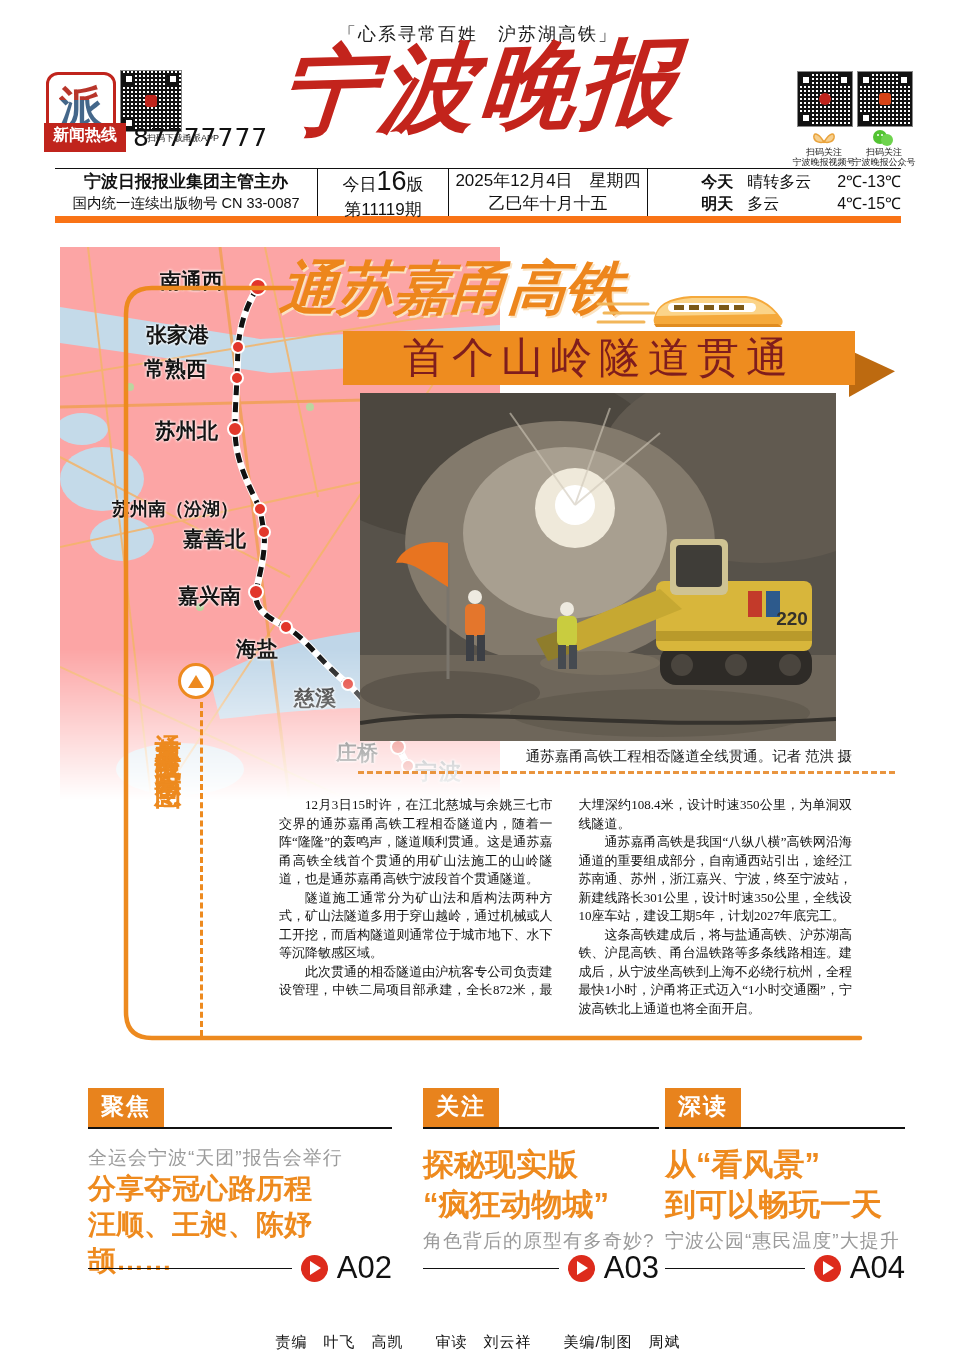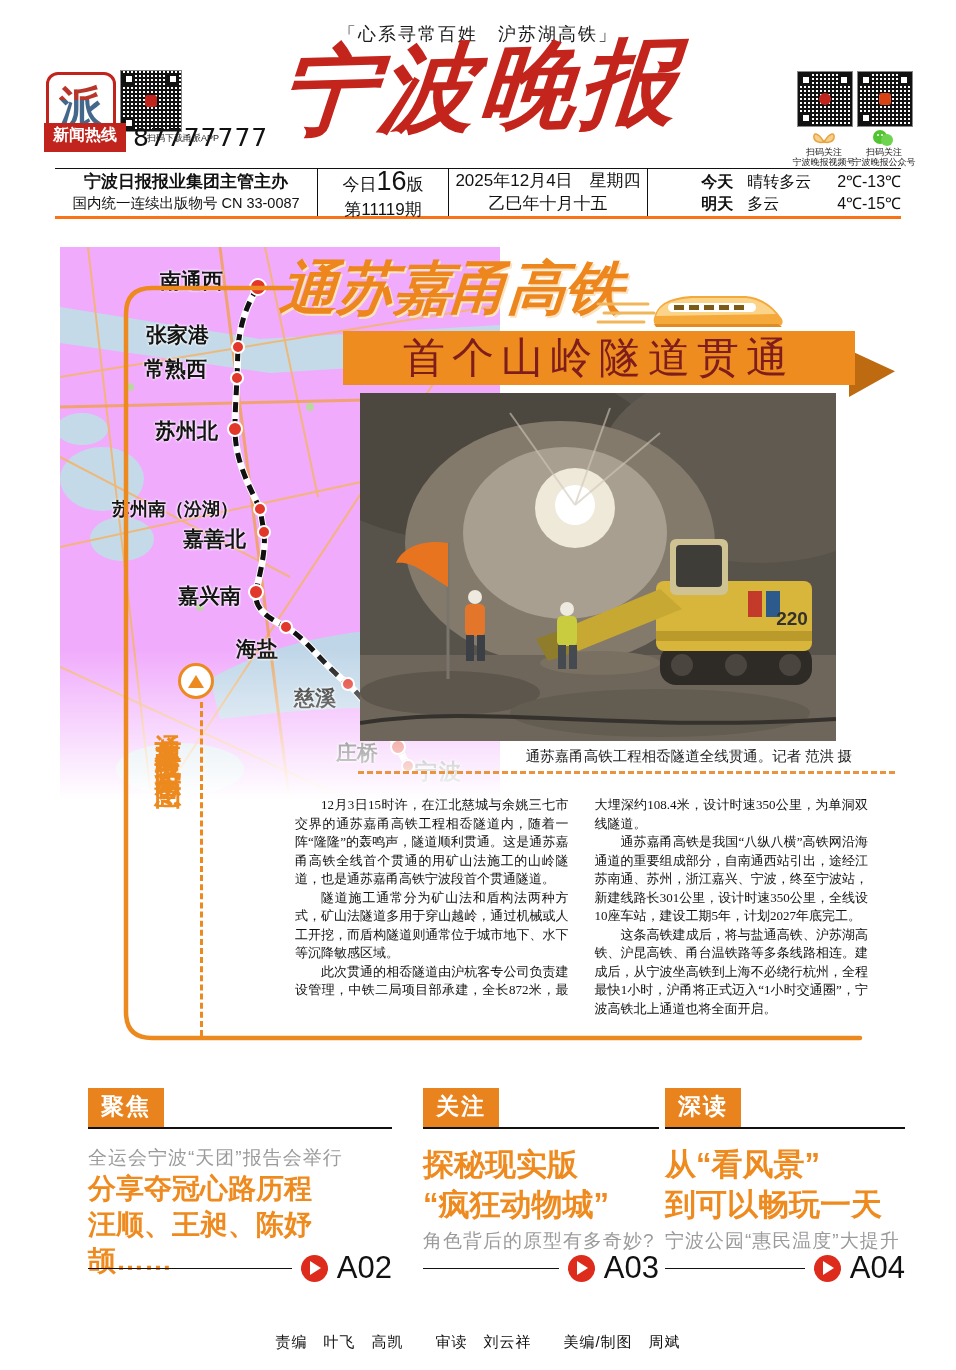--- a/index.html
+++ b/index.html
@@ -31,33 +31,33 @@
   .hotline{top:123px;left:44px;display:flex;gap:7px;}
   .hotline-label{background:#c0241c;color:#fff;font-weight:bold;font-size:16px;padding:2px 9px 3px;}
   .hotline-num{font-family:"DejaVu Sans",sans-serif;font-size:25px;color:#111;letter-spacing:1px;}
   .qr-video{top:71px;left:797px;width:54px;height:54px;}
   .qr-wechat{top:71px;left:857px;width:54px;height:54px;}
   .cap-video{top:147px;left:791px;width:66px;}
   .cap-wechat{top:147px;left:851px;width:66px;}
   .mini-icon{top:127px;}
 
   
-  .infobar{top:168px;left:55px;width:846px;height:47px;border-top:1px solid #111;border-bottom:3px solid #f97316;
+  .infobar{top:168px;left:55px;width:846px;height:47px;border-top:1px solid #111;border-bottom:7px solid #f97316;
            display:flex;align-items:stretch;}
   .cell{display:flex;flex-direction:column;justify-content:center;align-items:center;line-height:1.35;}
   .cell+.cell{border-left:1px solid #111;}
   .c1{width:262px;} .c2{width:130px;} .c3{width:198px;} .c4{flex:1;align-items:flex-end;}
   .c1 .l1{font-weight:bold;font-size:17px;} .c1 .l2{font-size:14.5px;}
   .c2{font-size:17px;} .c2 .big{font-size:27px;font-weight:500;}
   .c3{font-size:17px;}
   .wrow{display:flex;gap:14px;font-size:16px;}
   .wrow .wl{font-weight:bold;} .wrow .wt{width:76px;}
 
   
-  .map{top:247px;left:60px;width:440px;height:558px;background:#f0abfc;
+  .map{top:247px;left:60px;width:440px;height:558px;background:#fca5a5;
        -webkit-mask-image:linear-gradient(to bottom,#000 72%,transparent 99%);
        mask-image:linear-gradient(to bottom,#000 72%,transparent 99%);}
   .map svg{position:absolute;top:0;left:0;}
   .st{position:absolute;font-weight:bold;font-size:21px;color:#141414;white-space:nowrap;
       text-shadow:0 0 3px #fff,0 0 3px #fff;}
   .st.small{font-size:18px;} .st.city{color:#5a6066;font-size:22px;letter-spacing:2px;}
 
   
   .bracket{top:0;left:0;pointer-events:none;}
 
@@ -82,21 +82,21 @@
           display:flex;align-items:center;justify-content:center;background:#fff;z-index:5;}
   .marker .tri{width:0;height:0;border-left:8px solid transparent;border-right:8px solid transparent;
                border-bottom:13px solid #ed8a1f;}
   .vdash{top:702px;left:200px;height:334px;border-left:3px dashed #ed8a1f;z-index:5;}
   .vtitle{top:712px;left:150px;height:340px;writing-mode:vertical-rl;font-size:27px;font-weight:bold;
           color:#ed8a1f;letter-spacing:5px;z-index:5;}
 
   
   .article{top:796px;left:279px;width:573px;height:230px;column-count:2;column-gap:26px;
            font-family:"Liberation Serif",serif;font-size:13px;line-height:18.5px;
-           text-align:justify;overflow:hidden;z-index:5;margin-left:16px;}
+           text-align:justify;overflow:hidden;z-index:5;}
   .article p{margin:0;text-indent:2em;}
 
   
   .teaser{height:205px;}
   .t1{top:1088px;left:88px;width:304px;}
   .t2{top:1088px;left:423px;width:236px;}
   .t3{top:1088px;left:665px;width:240px;}
   .tagline{border-bottom:2.5px solid #111;}
   .tag{display:inline-block;background:#e8831d;color:#fff;font-weight:bold;font-size:23px;
        padding:3px 13px 5px;letter-spacing:2px;}

